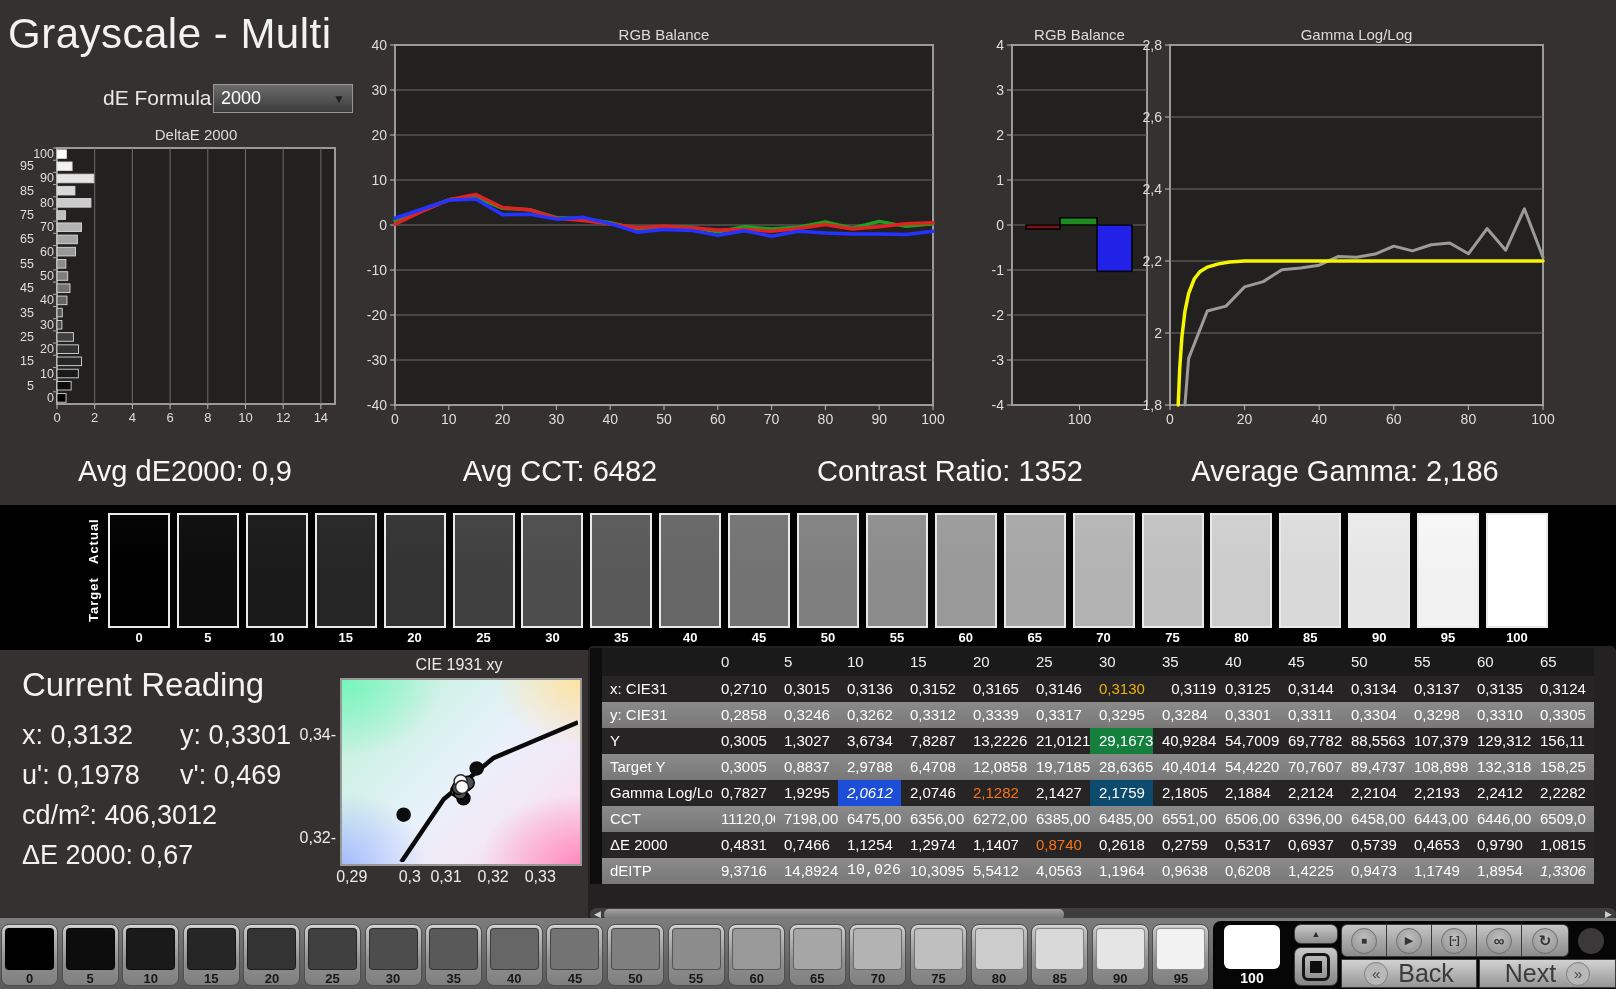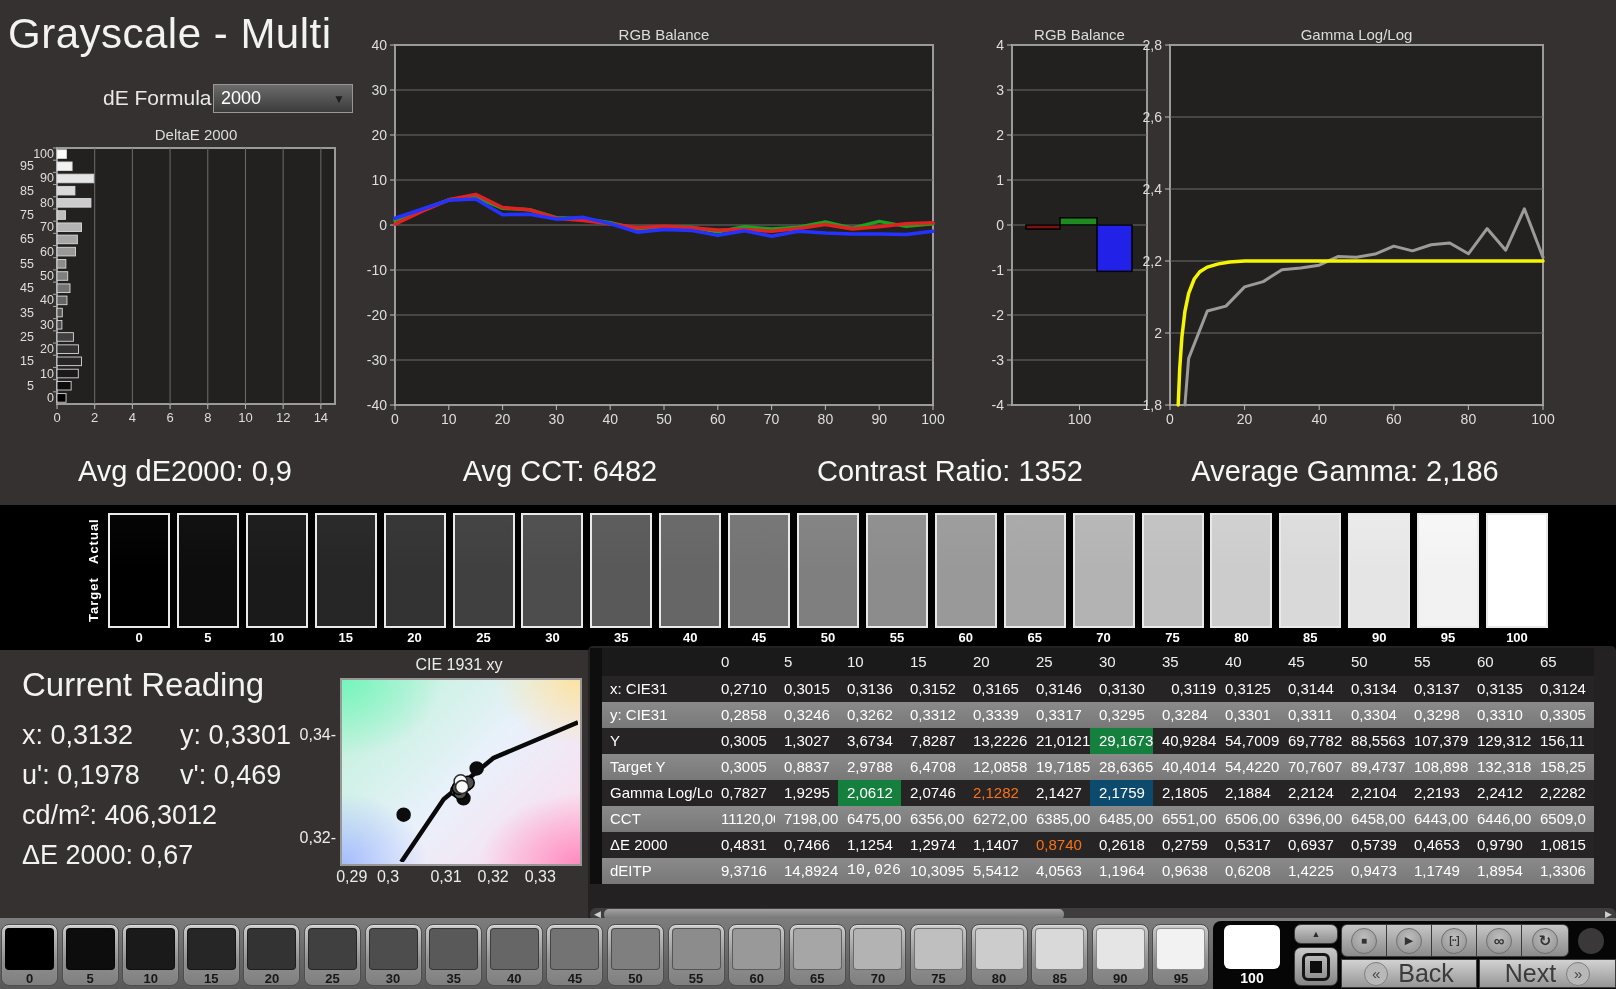--- a/index.html
+++ b/index.html
@@ -369,21 +369,21 @@
     <circle cx="127.71881188118807" cy="104.84916201117333" r="6.5" fill="#4f4f4f" stroke="#000" stroke-width="1.5"></circle>
     <circle cx="118.76435643564346" cy="109.98882681564262" r="6.5" fill="#4f4f4f" stroke="#000" stroke-width="1.5"></circle>
     <circle cx="120.649504950495" cy="103.30726256983245" r="6.5" fill="#fafafa" stroke="#2a2a2a" stroke-width="1.5"></circle>
     <circle cx="122.06336633663372" cy="108.96089385474859" r="6.5" fill="#fafafa" stroke="#2a2a2a" stroke-width="1.5"></circle>
   </svg>
 <div id="cie-labels">
     <div style="position: absolute; left: 389px; top: 656px; width: 140px; text-align: center; font-size: 16px; color: rgb(236, 236, 236);">CIE 1931 xy</div>
     <div style="position: absolute; left: 292px; top: 726.05px; width: 44px; text-align: right; font-size: 16px; color: rgb(236, 236, 236);">0,34-</div>
     <div style="position: absolute; left: 292px; top: 828.844px; width: 44px; text-align: right; font-size: 16px; color: rgb(236, 236, 236);">0,32-</div>
     <div style="position: absolute; left: 329.782px; top: 868px; width: 44px; text-align: center; font-size: 16px; color: rgb(236, 236, 236);">0,29</div>
-    <div style="position: absolute; left: 376.911px; top: 868px; width: 44px; text-align: left; font-size: 16px; color: rgb(236, 236, 236);">0,3</div>
+    <div style="position: absolute; left: 376.911px; top: 868px; width: 44px; text-align: right; font-size: 16px; color: rgb(236, 236, 236);">0,3</div>
     <div style="position: absolute; left: 424.04px; top: 868px; width: 44px; text-align: center; font-size: 16px; color: rgb(236, 236, 236);">0,31</div>
     <div style="position: absolute; left: 471.168px; top: 868px; width: 44px; text-align: center; font-size: 16px; color: rgb(236, 236, 236);">0,32</div>
     <div style="position: absolute; left: 518.297px; top: 868px; width: 44px; text-align: center; font-size: 16px; color: rgb(236, 236, 236);">0,33</div>
   </div>
 
 <div class="abs" id="table-panel"></div>
 <div class="abs" id="table">
     <div class="t-row">
       <div class="t-cell t-strip" style="background: rgb(15, 14, 14);"></div>
       <div class="t-cell t-label" style="background: rgb(27, 26, 26); line-height: 28px;"></div>
@@ -404,21 +404,21 @@
     </div>
     <div class="t-row">
       <div class="t-cell t-strip"></div>
       <div class="t-cell t-label" style="background: rgb(38, 36, 36); color: rgb(255, 255, 255);">x: CIE31</div>
       <div class="t-cell" style="background: rgb(38, 36, 36); color: rgb(255, 255, 255);">0,2710</div>
       <div class="t-cell" style="background: rgb(38, 36, 36); color: rgb(255, 255, 255);">0,3015</div>
       <div class="t-cell" style="background: rgb(38, 36, 36); color: rgb(255, 255, 255);">0,3136</div>
       <div class="t-cell" style="background: rgb(38, 36, 36); color: rgb(255, 255, 255);">0,3152</div>
       <div class="t-cell" style="background: rgb(38, 36, 36); color: rgb(255, 255, 255);">0,3165</div>
       <div class="t-cell" style="background: rgb(38, 36, 36); color: rgb(255, 255, 255);">0,3146</div>
-      <div class="t-cell" style="background: rgb(38, 36, 36); color: #ffffff;">0,3130</div>
+      <div class="t-cell" style="background: rgb(38, 36, 36); color: #eab308;">0,3130</div>
       <div class="t-cell" style="background: rgb(38, 36, 36); color: rgb(255, 255, 255); text-align: right;">0,3119</div>
       <div class="t-cell" style="background: rgb(38, 36, 36); color: rgb(255, 255, 255);">0,3125</div>
       <div class="t-cell" style="background: rgb(38, 36, 36); color: rgb(255, 255, 255);">0,3144</div>
       <div class="t-cell" style="background: rgb(38, 36, 36); color: rgb(255, 255, 255);">0,3134</div>
       <div class="t-cell" style="background: rgb(38, 36, 36); color: rgb(255, 255, 255);">0,3137</div>
       <div class="t-cell" style="background: rgb(38, 36, 36); color: rgb(255, 255, 255);">0,3135</div>
       <div class="t-cell" style="background: rgb(38, 36, 36); color: rgb(255, 255, 255);">0,3124</div>
     </div>
     <div class="t-row">
       <div class="t-cell t-strip"></div>
@@ -472,21 +472,21 @@
       <div class="t-cell" style="background: linear-gradient(rgb(138, 138, 138), rgb(120, 120, 120)); color: rgb(255, 255, 255);">89,4737</div>
       <div class="t-cell" style="background: linear-gradient(rgb(138, 138, 138), rgb(120, 120, 120)); color: rgb(255, 255, 255);">108,8989</div>
       <div class="t-cell" style="background: linear-gradient(rgb(138, 138, 138), rgb(120, 120, 120)); color: rgb(255, 255, 255);">132,3184</div>
       <div class="t-cell" style="background: linear-gradient(rgb(138, 138, 138), rgb(120, 120, 120)); color: rgb(255, 255, 255);">158,25</div>
     </div>
     <div class="t-row">
       <div class="t-cell t-strip"></div>
       <div class="t-cell t-label" style="background: rgb(38, 36, 36); color: rgb(255, 255, 255);">Gamma Log/Log</div>
       <div class="t-cell" style="background: rgb(38, 36, 36); color: rgb(255, 255, 255);">0,7827</div>
       <div class="t-cell" style="background: rgb(38, 36, 36); color: rgb(255, 255, 255);">1,9295</div>
-      <div class="t-cell" style="background: #15803d; color: rgb(255, 255, 255);">2,0612</div>
+      <div class="t-cell" style="background: #1d4ed8; color: rgb(255, 255, 255); font-style: italic;">2,0612</div>
       <div class="t-cell" style="background: rgb(38, 36, 36); color: rgb(255, 255, 255);">2,0746</div>
       <div class="t-cell" style="background: rgb(38, 36, 36); color: #f97316;">2,1282</div>
       <div class="t-cell" style="background: rgb(38, 36, 36); color: rgb(255, 255, 255);">2,1427</div>
       <div class="t-cell" style="background: #0c4a6e; color: rgb(255, 255, 255);">2,1759</div>
       <div class="t-cell" style="background: rgb(38, 36, 36); color: rgb(255, 255, 255);">2,1805</div>
       <div class="t-cell" style="background: rgb(38, 36, 36); color: rgb(255, 255, 255);">2,1884</div>
       <div class="t-cell" style="background: rgb(38, 36, 36); color: rgb(255, 255, 255);">2,2124</div>
       <div class="t-cell" style="background: rgb(38, 36, 36); color: rgb(255, 255, 255);">2,2104</div>
       <div class="t-cell" style="background: rgb(38, 36, 36); color: rgb(255, 255, 255);">2,2193</div>
       <div class="t-cell" style="background: rgb(38, 36, 36); color: rgb(255, 255, 255);">2,2412</div>
@@ -537,21 +537,21 @@
       <div class="t-cell" style="background: linear-gradient(rgb(138, 138, 138), rgb(120, 120, 120)); color: rgb(255, 255, 255);">10,3095</div>
       <div class="t-cell" style="background: linear-gradient(rgb(138, 138, 138), rgb(120, 120, 120)); color: rgb(255, 255, 255);">5,5412</div>
       <div class="t-cell" style="background: linear-gradient(rgb(138, 138, 138), rgb(120, 120, 120)); color: rgb(255, 255, 255);">4,0563</div>
       <div class="t-cell" style="background: linear-gradient(rgb(138, 138, 138), rgb(120, 120, 120)); color: rgb(255, 255, 255);">1,1964</div>
       <div class="t-cell" style="background: linear-gradient(rgb(138, 138, 138), rgb(120, 120, 120)); color: rgb(255, 255, 255);">0,9638</div>
       <div class="t-cell" style="background: linear-gradient(rgb(138, 138, 138), rgb(120, 120, 120)); color: rgb(255, 255, 255);">0,6208</div>
       <div class="t-cell" style="background: linear-gradient(rgb(138, 138, 138), rgb(120, 120, 120)); color: rgb(255, 255, 255);">1,4225</div>
       <div class="t-cell" style="background: linear-gradient(rgb(138, 138, 138), rgb(120, 120, 120)); color: rgb(255, 255, 255);">0,9473</div>
       <div class="t-cell" style="background: linear-gradient(rgb(138, 138, 138), rgb(120, 120, 120)); color: rgb(255, 255, 255);">1,1749</div>
       <div class="t-cell" style="background: linear-gradient(rgb(138, 138, 138), rgb(120, 120, 120)); color: rgb(255, 255, 255);">1,8954</div>
-      <div class="t-cell" style="background: linear-gradient(rgb(138, 138, 138), rgb(120, 120, 120)); color: rgb(255, 255, 255);">1,3306</div>
+      <div class="t-cell" style="background: linear-gradient(rgb(138, 138, 138), rgb(120, 120, 120)); color: rgb(255, 255, 255); font-style: italic;">1,3306</div>
     </div>
   </div>
 
 <div class="abs" id="hscroll">
   <div class="abs scr-btn" style="left:1px;">◀</div>
   <div class="abs" id="hthumb"></div>
   <div class="abs scr-btn" style="right:1px;">▶</div>
 </div>
 
 <div class="abs" id="bottom-bar"></div>

